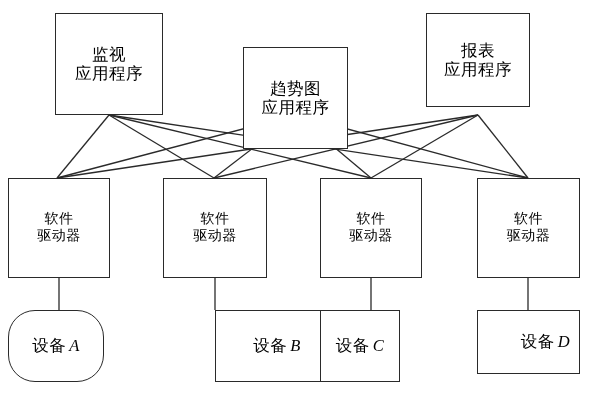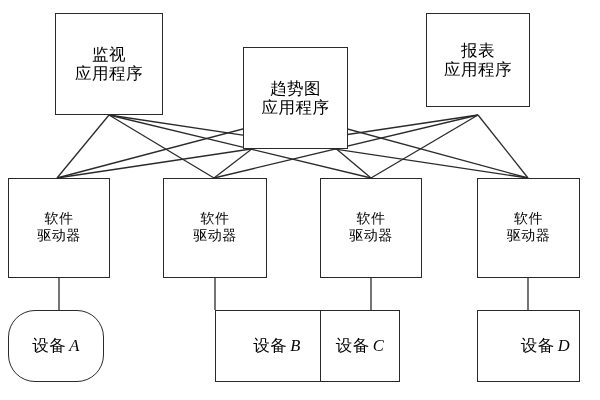--- a/index.html
+++ b/index.html
@@ -132,19 +132,19 @@
       <span>设备</span><span class="device-id">B</span>
     </span>
   </div>
 
   <div class="node-box device-node" style="left: 320px; top: 310px; width: 80px; height: 72px;">
     <span class="node-line">
       <span>设备</span><span class="device-id">C</span>
     </span>
   </div>
 
-  <div class="node-box device-node" style="left: 477px; top: 310px; width: 103px; height: 72px; padding-left: 34px;">
+  <div class="node-box device-node" style="left: 477px; top: 310px; width: 103px; height: 64px; padding-left: 34px;">
     <span class="node-line">
       <span>设备</span><span class="device-id">D</span>
     </span>
   </div>
 
 </div>
 
 </body></html>

